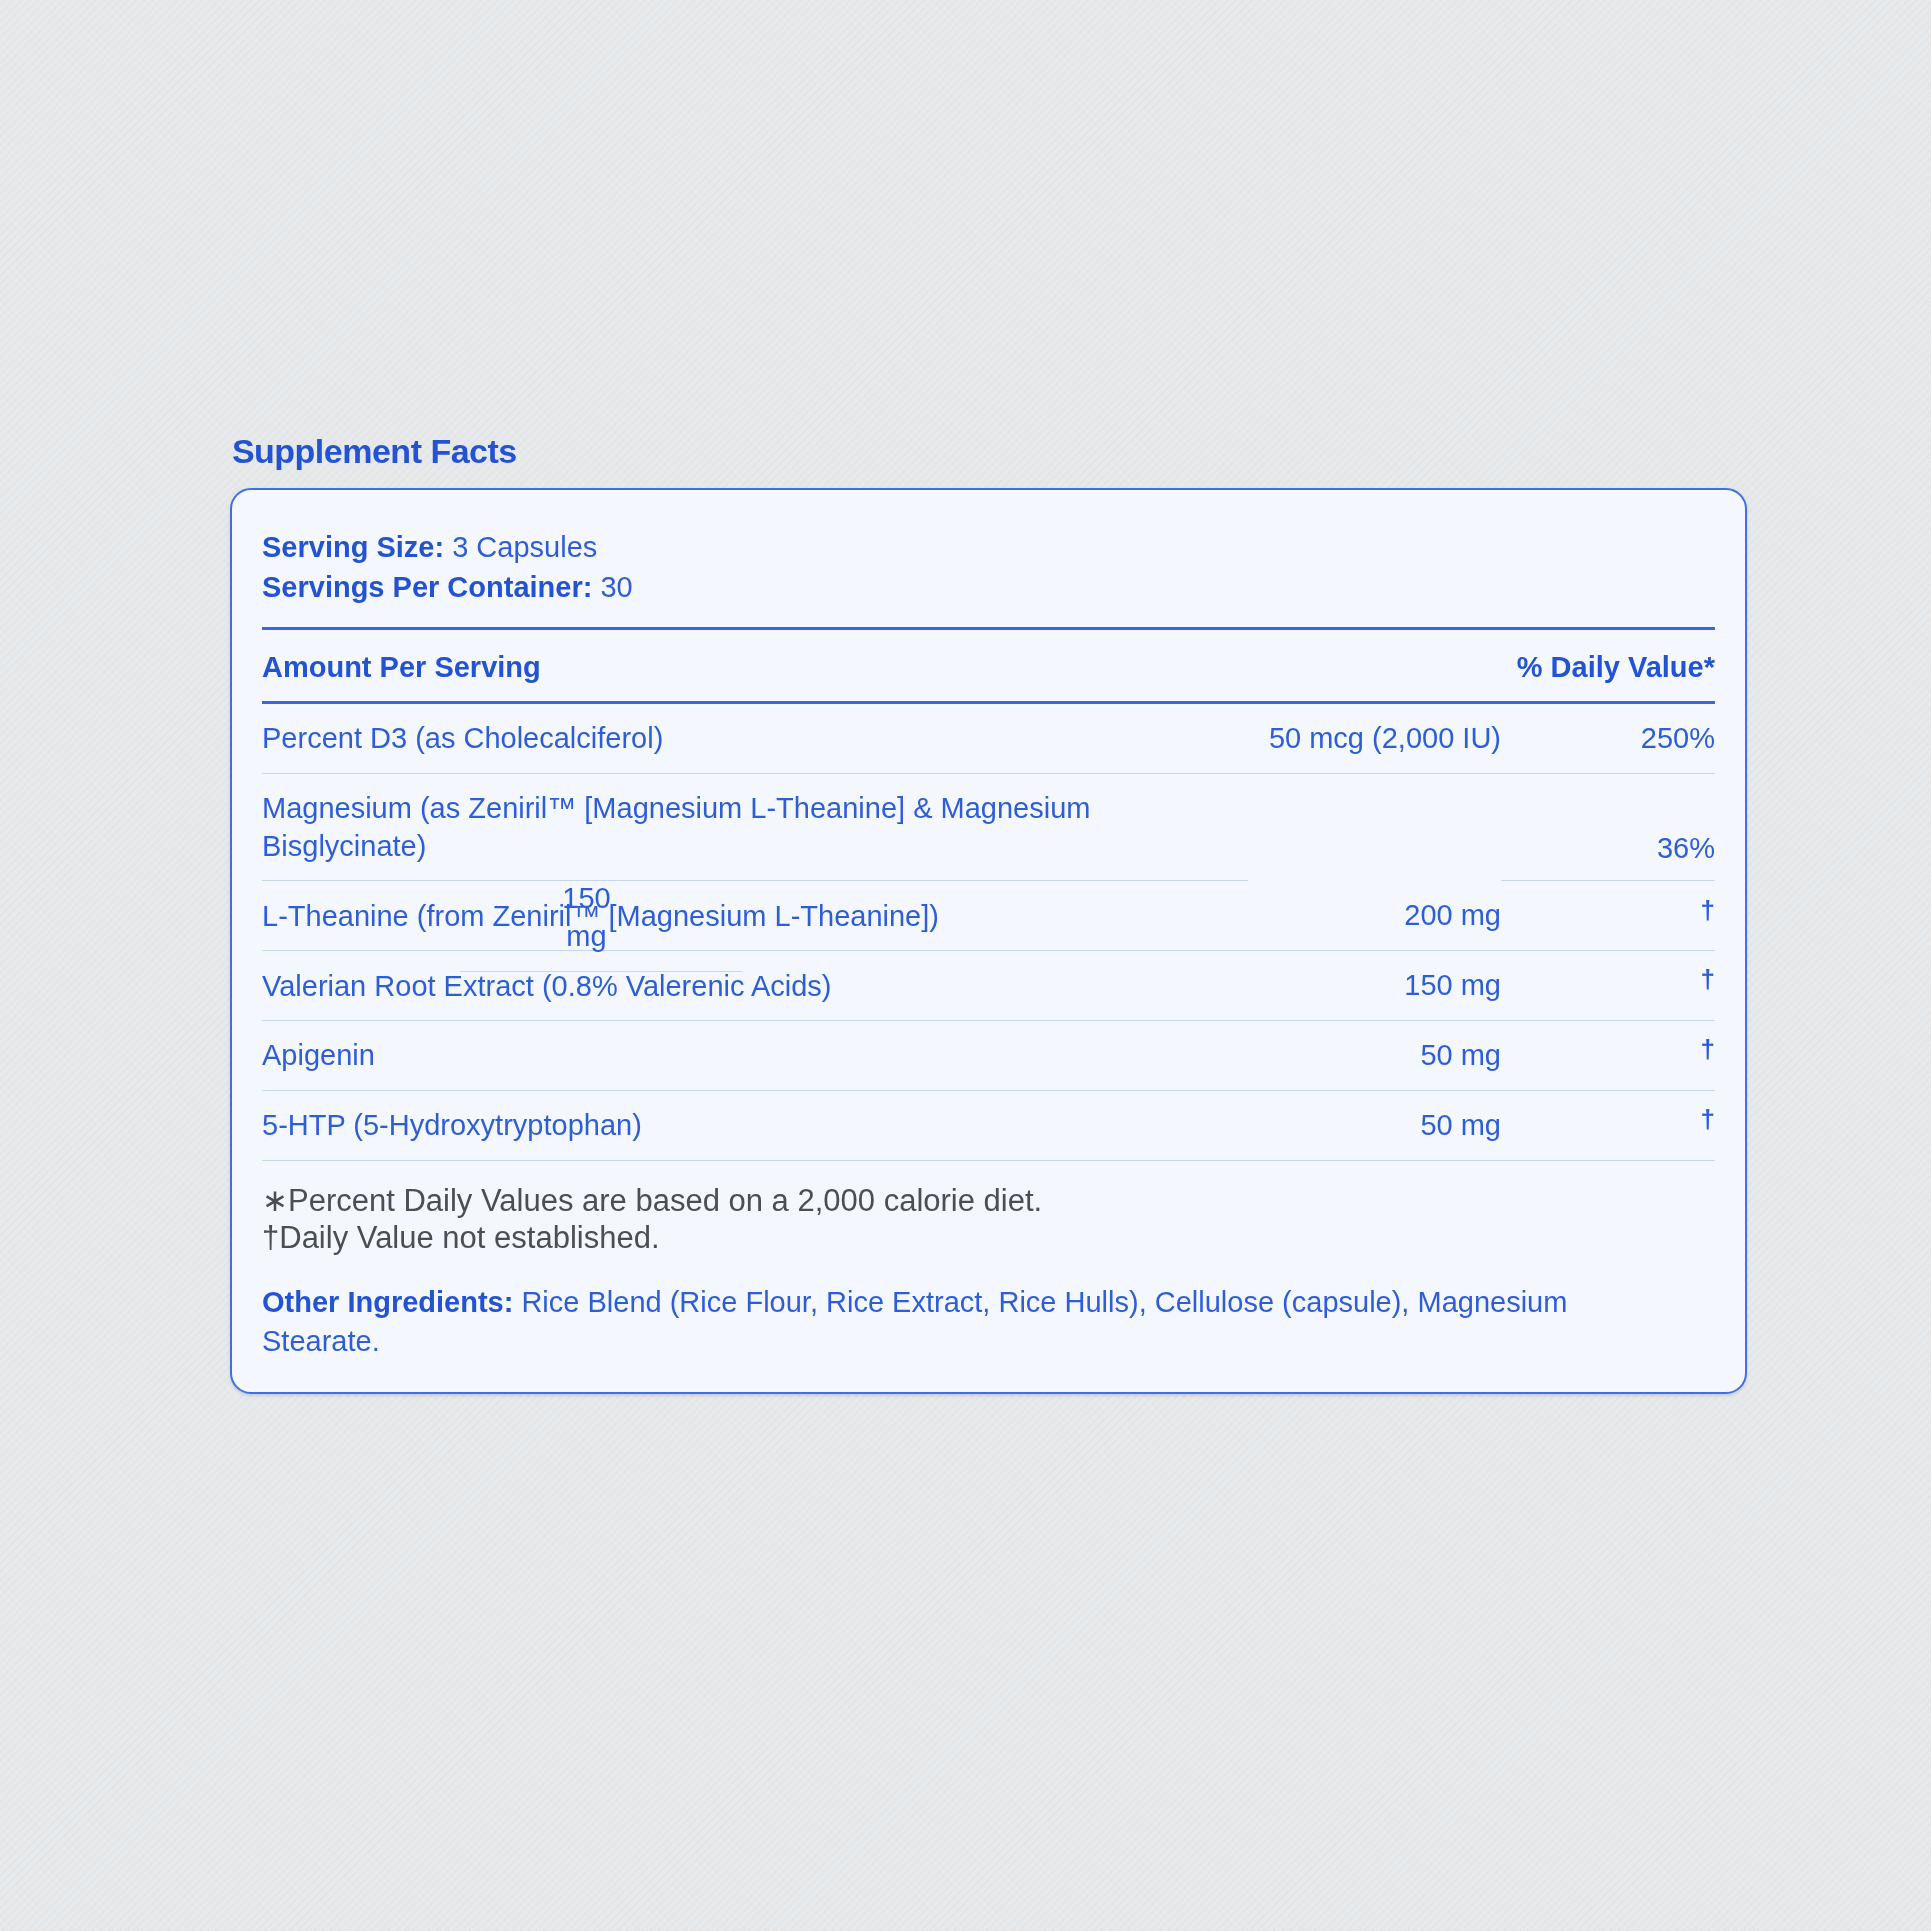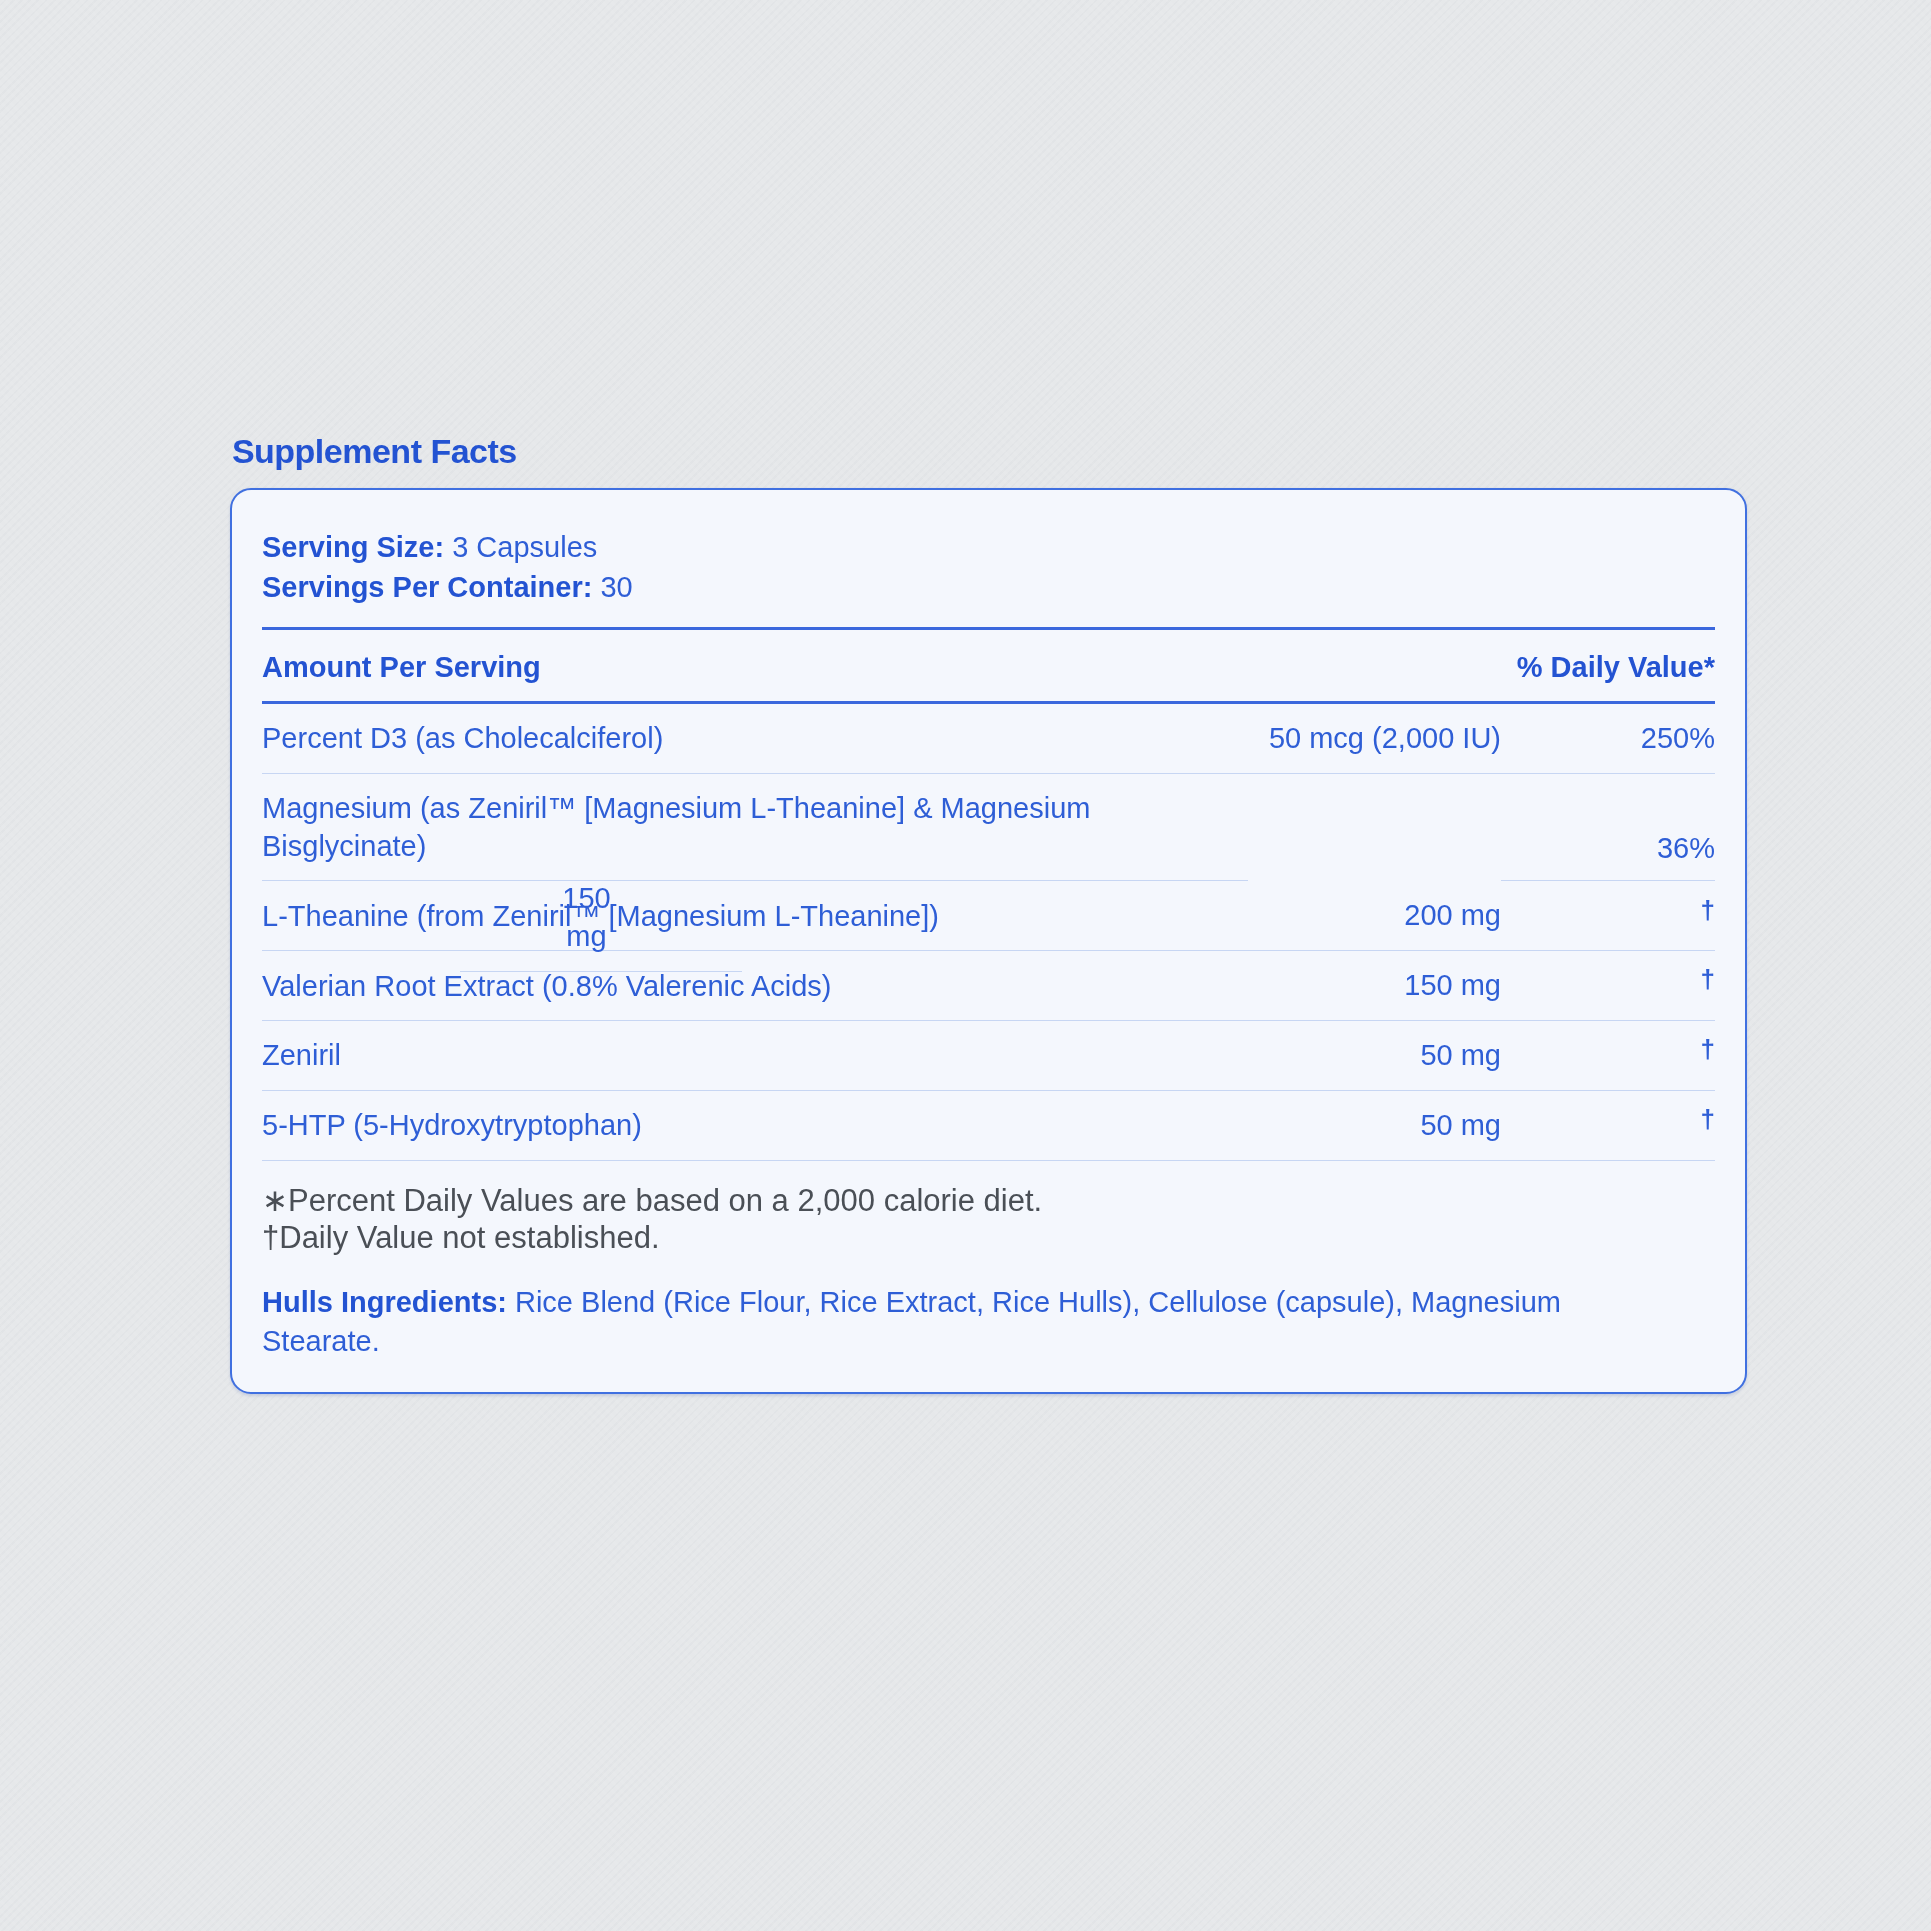--- a/index.html
+++ b/index.html
@@ -157,36 +157,36 @@
           <td class="name">L-Theanine (from Zeniril™ [Magnesium L-Theanine])</td>
           <td class="amt">200 mg</td>
           <td class="dv"><span class="dagger">†</span></td>
         </tr>
         <tr>
           <td class="name">Valerian Root Extract (0.8% Valerenic Acids)</td>
           <td class="amt">150 mg</td>
           <td class="dv"><span class="dagger">†</span></td>
         </tr>
         <tr>
-          <td class="name">Zeniril</td>
+          <td class="name">Apigenin</td>
           <td class="amt">50 mg</td>
           <td class="dv"><span class="dagger">†</span></td>
         </tr>
         <tr>
           <td class="name">5-HTP (5-Hydroxytryptophan)</td>
           <td class="amt">50 mg</td>
           <td class="dv"><span class="dagger">†</span></td>
         </tr>
       </tbody>
     </table>
 
     <div class="footnotes">
       <div>∗Percent Daily Values are based on a 2,000 calorie diet.</div>
       <div>†Daily Value not established.</div>
     </div>
 
     <div class="other">
-      <b>Hulls Ingredients:</b><span> Rice Blend (Rice Flour, Rice Extract, Rice Hulls), Cellulose (capsule), Magnesium Stearate.</span>
+      <b>Other Ingredients:</b><span> Rice Blend (Rice Flour, Rice Extract, Rice Hulls), Cellulose (capsule), Magnesium Stearate.</span>
     </div>
 
   </div>
 </div>
 
 
 </body></html>

